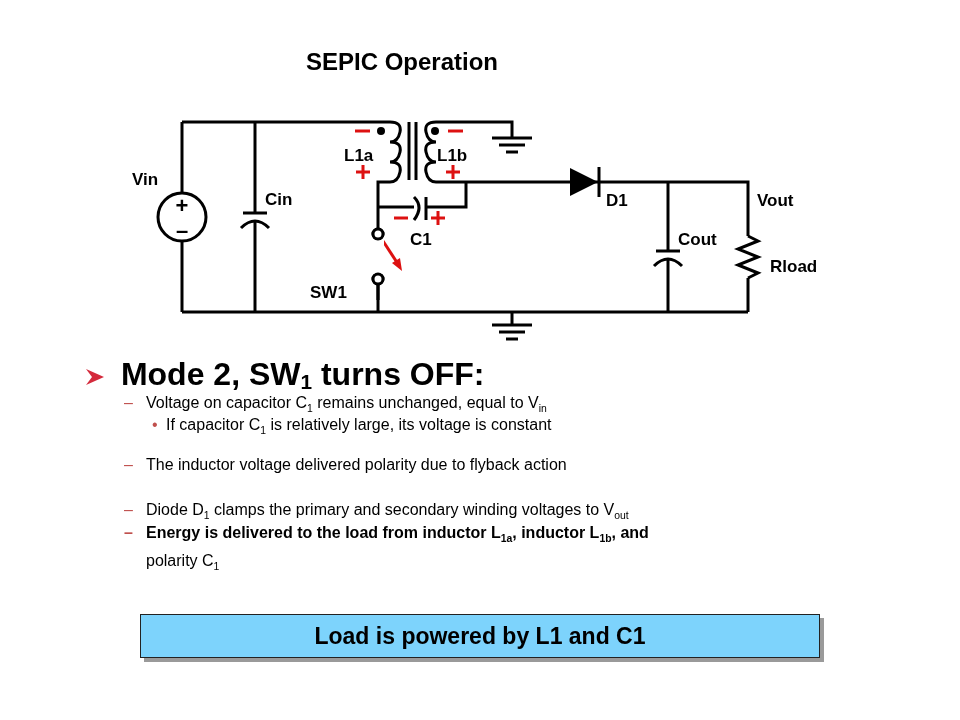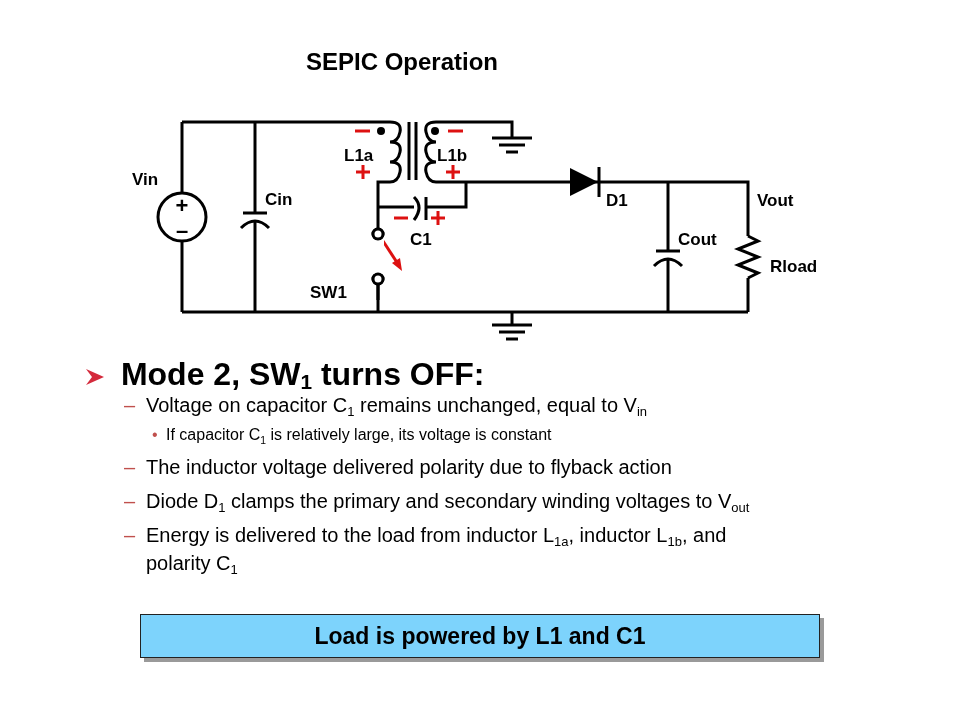--- a/index.html
+++ b/index.html
@@ -7,21 +7,21 @@
          font-family: "Liberation Sans", sans-serif; color: #000; }
   .title { position: absolute; left: 0; width: 804px; top: 48px; text-align: center;
            font-weight: bold; font-size: 24px; }
   svg.circuit { position: absolute; left: 0; top: 0; }
   .lbl { font-family: "Liberation Sans", sans-serif; font-weight: bold; font-size: 17px; fill: #000; }
   .red { stroke: #dd1111; fill: none; stroke-width: 3; }
   .wire { stroke: #000; stroke-width: 3; fill: none; }
   .content { position: absolute; left: 84px; top: 356px; width: 820px; }
   .l1 { position: absolute; left: 0; top: 0; font-weight: bold; font-size: 32px; white-space: nowrap; }
   .l1 .arrow { display: inline-block; width: 22px; margin-right: 6px; vertical-align: middle; }
-  .l2 { position: absolute; left: 40px; font-size: 20px; white-space: nowrap; }
+  .l2 { position: absolute; left: 40px; font-size: 16px; white-space: nowrap; }
   .l2 .dash { color: #c0504d; display: inline-block; width: 22px; }
   .l3 { position: absolute; left: 68px; font-size: 16px; white-space: nowrap; }
   .l3 .dot { color: #c0504d; display: inline-block; width: 14px; }
   sub { font-size: 65%; vertical-align: -4px; line-height: 0; }
   .summary { position: absolute; left: 140px; top: 614px; width: 678px; height: 42px;
              border: 1.5px solid #222; background: #7dd3fc; box-shadow: 4px 4px 0 #9a9a9a;
              display: flex; align-items: center; justify-content: center;
              font-weight: bold; font-size: 23px; }
 </style>
 </head>
@@ -133,23 +133,23 @@
 
 <div class="content">
   <div class="l1">
     <svg class="arrow" width="22" height="22" viewBox="0 0 22 22">
       <path d="M2 3 L20 11 L2 19 L8 11 Z" fill="#d42a3c"></path>
     </svg>
     <span>Mode 2, SW</span><sub>1</sub><span> turns OFF:</span>
   </div>
   <div id="bullets">
       <div class="l2" style="top: 38px;"><span class="dash" style="color: rgb(192, 80, 77);">–</span><span>Voltage on capacitor C</span><sub>1</sub><span> remains unchanged, equal to V</span><sub>in</sub></div>
-      <div class="l3" style="top: 70px;"><span class="dot">•</span><span>If capacitor C</span><sub>1</sub><span> is relatively large, its voltage is constant</span></div>
+      <div class="l3" style="top: 60px;"><span class="dot">•</span><span>If capacitor C</span><sub>1</sub><span> is relatively large, its voltage is constant</span></div>
       <div class="l2" style="top: 100px;"><span class="dash" style="color: rgb(192, 80, 77);">–</span><span>The inductor voltage delivered polarity due to flyback action</span></div>
-      <div class="l2" style="top: 134px;"><span class="dash" style="color: rgb(192, 80, 77);">–</span><span>Diode D</span><sub>1</sub><span> clamps the primary and secondary winding voltages to V</span><sub>out</sub></div>
-      <div class="l2" style="top: 168px;"><span class="dash" style="color: rgb(192, 80, 77);">–</span><span>Energy is delivered to the load from inductor  L</span><sub>1a</sub><span>, inductor L</span><sub>1b</sub><span>,   and</span></div>
+      <div class="l2" style="top: 145px;"><span class="dash" style="color: rgb(192, 80, 77);">–</span><span>Diode D</span><sub>1</sub><span> clamps the primary and secondary winding voltages to V</span><sub>out</sub></div>
+      <div class="l2" style="top: 168px; font-weight: bold;"><span class="dash" style="color: rgb(192, 80, 77);">–</span><span>Energy is delivered to the load from inductor  L</span><sub>1a</sub><span>, inductor L</span><sub>1b</sub><span>,   and</span></div>
       <div class="l2" style="top: 196px;"><span class="dash" style="color: rgb(192, 80, 77);"></span><span>polarity C</span><sub>1</sub></div>
     </div>
 </div>
 
 <div class="summary">
   <span>Load is powered by L1 and C1</span>
 </div>
 
 </body></html>

